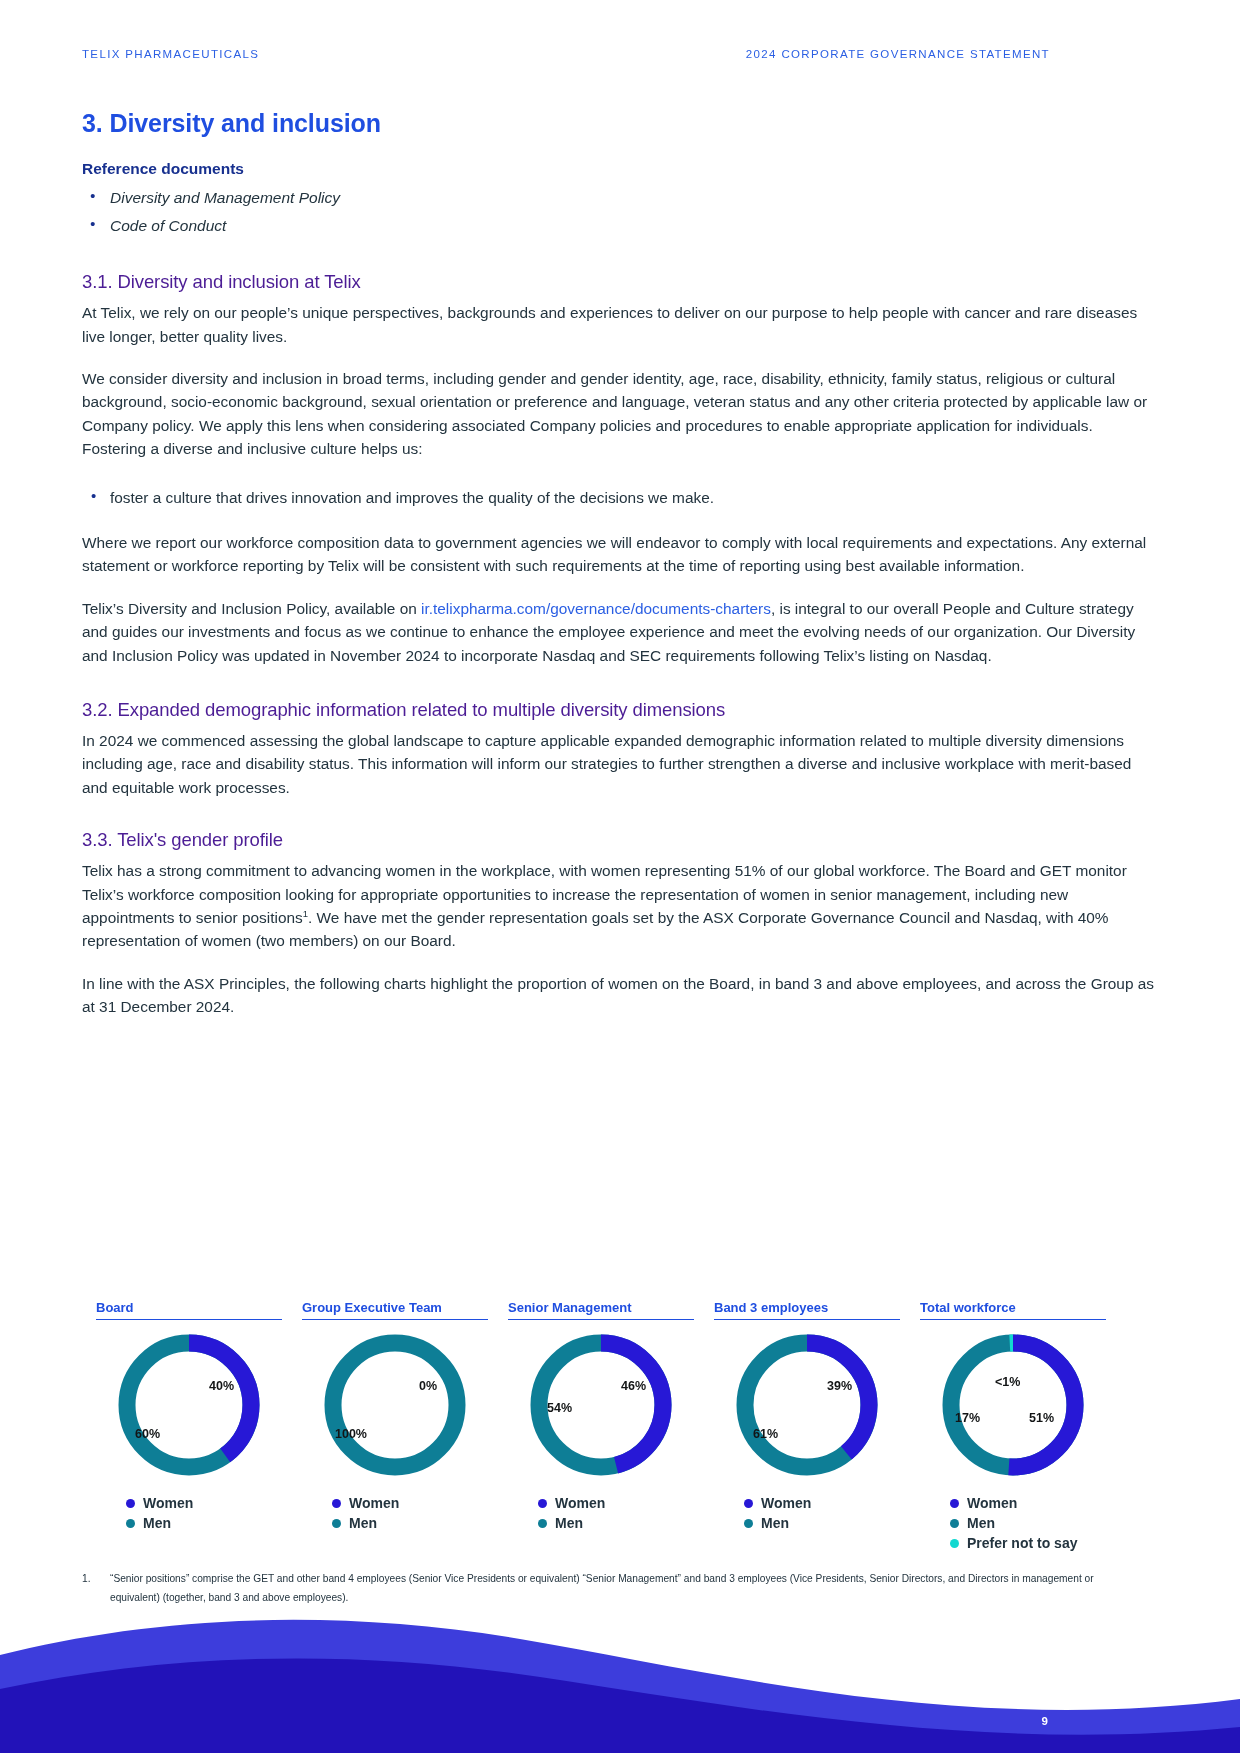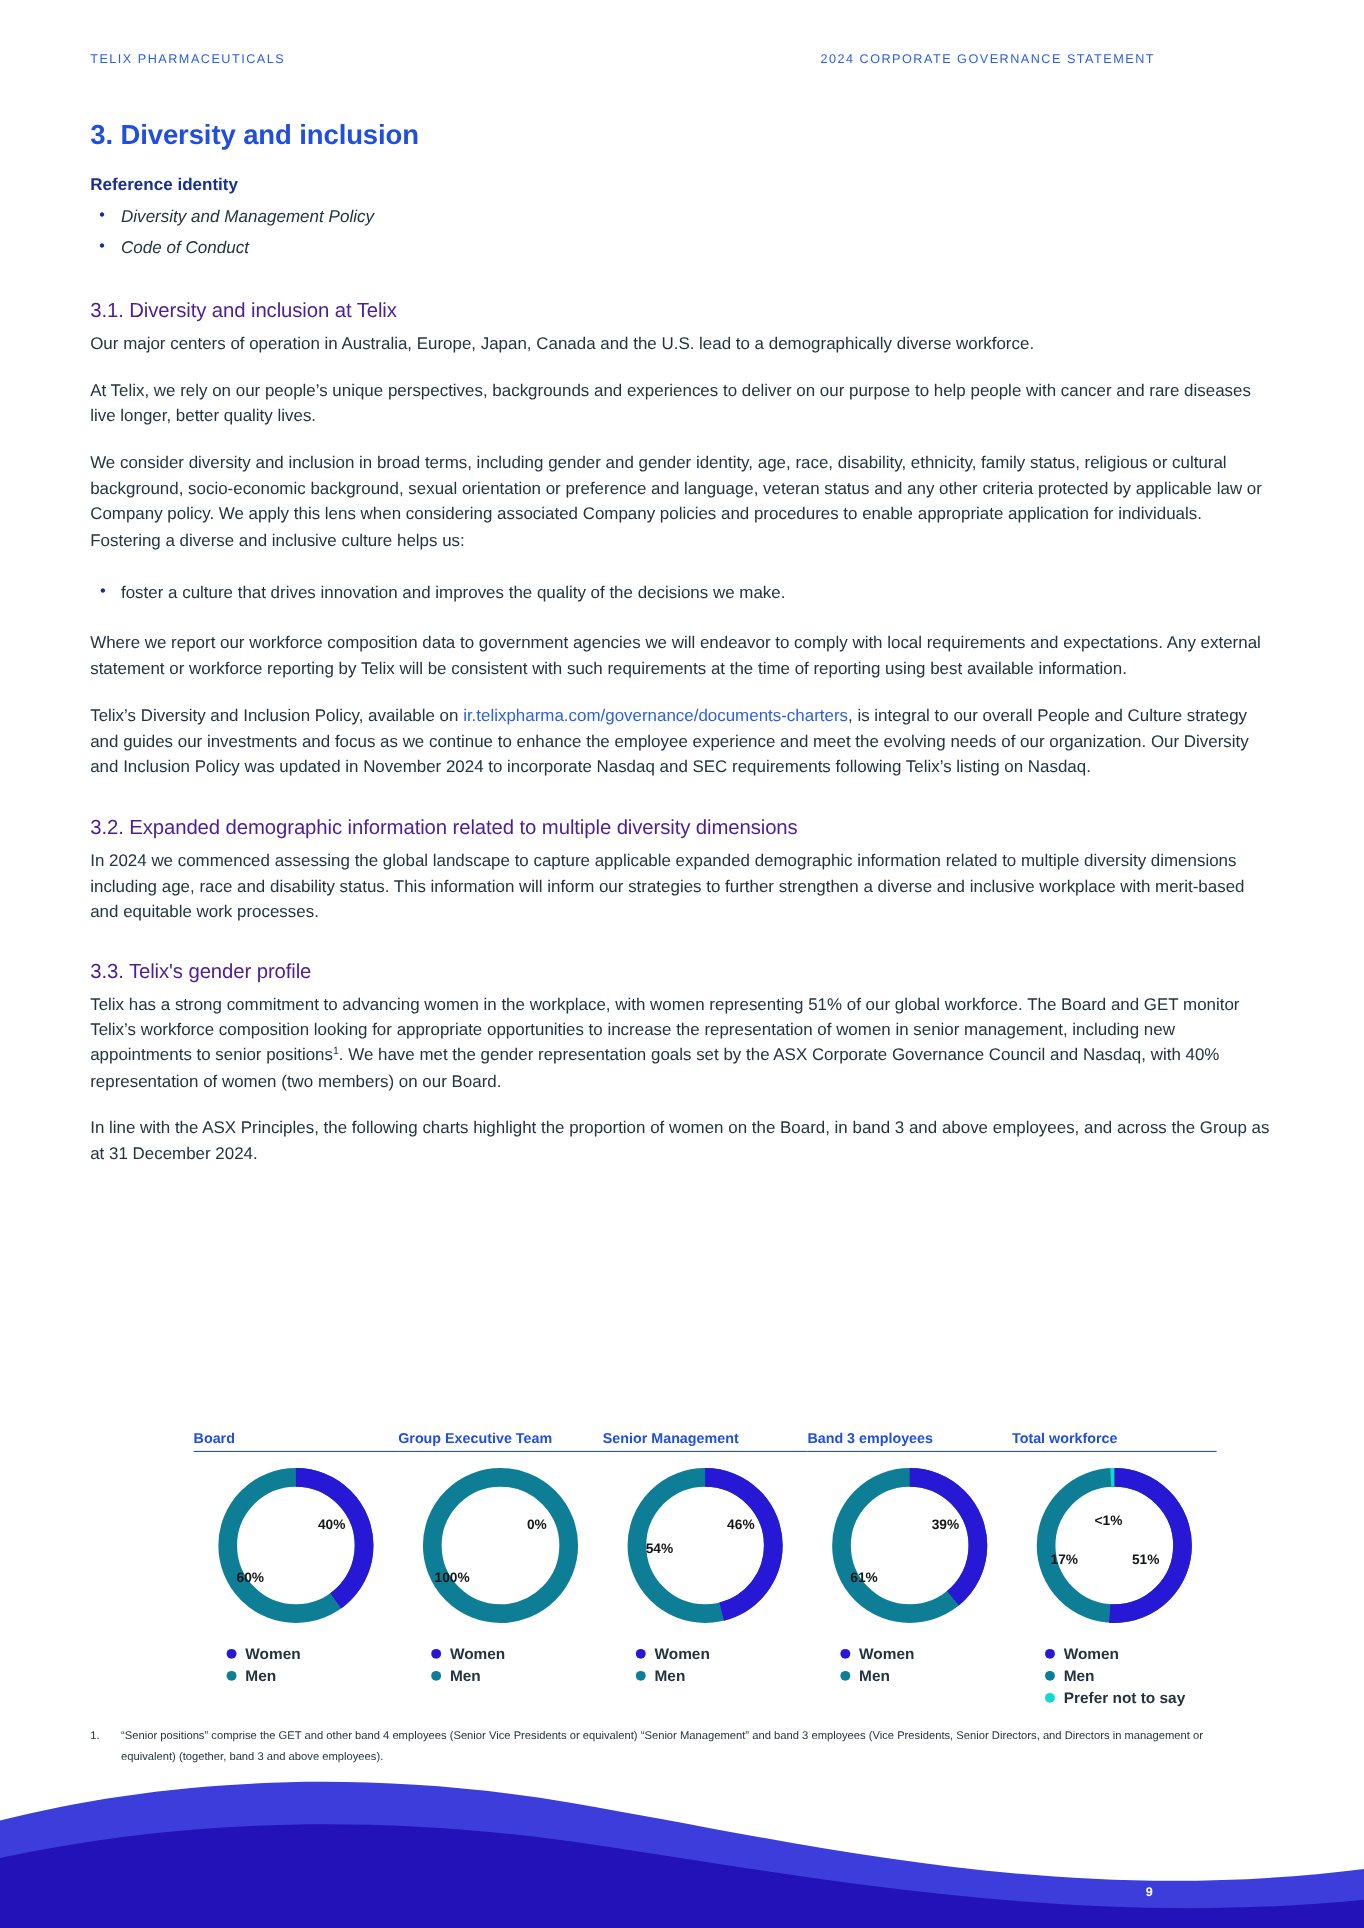--- a/index.html
+++ b/index.html
@@ -128,21 +128,21 @@
     font-size: 15px;
   }
 
   
   .charts {
     position: absolute;
     top: 1300px;
     left: 96px;
     width: 1010px;
     display: flex;
-    justify-content: flex-end;
+    justify-content: space-between;
   }
   .chart-card {
     width: 186px;
     position: relative;
   }
   .chart-title {
     font-size: 13px;
     font-weight: 700;
     color: #1f4ee0;
     border-bottom: 1.4px solid #1f4ee0;
@@ -229,28 +229,27 @@
 
   <div class="runhead">
     <span class="rh-left">TELIX PHARMACEUTICALS</span>
     <span class="rh-right">2024 CORPORATE GOVERNANCE STATEMENT</span>
   </div>
 
   <div class="content">
 
     <h1 class="sec-title">3. Diversity and inclusion</h1>
 
-    <div class="refdocs-title">Reference identity</div>
+    <div class="refdocs-title">Reference documents</div>
     <ul class="refdocs">
       <li>Diversity and Management Policy</li>
       <li>Code of Conduct</li>
     </ul>
 
     <h2 class="sub">3.1. Diversity and inclusion at Telix</h2>
-    <p class="body">Our major centers of operation in Australia, Europe, Japan, Canada and the U.S. lead to a demographically diverse workforce.</p>
     <p class="body">At Telix, we rely on our people’s unique perspectives, backgrounds and experiences to deliver on our purpose to help people with cancer and rare diseases live longer, better quality lives.</p>
     <p class="body gap-lg">We consider diversity and inclusion in broad terms, including gender and gender identity, age, race, disability, ethnicity, family status, religious or cultural background, socio-economic background, sexual orientation or preference and language, veteran status and any other criteria protected by applicable law or Company policy. We apply this lens when considering associated Company policies and procedures to enable appropriate application for individuals. Fostering a diverse and inclusive culture helps us:</p>
 
     <ul class="bullets">
       <li>foster a culture that drives innovation and improves the quality of the decisions we make.</li>
     </ul>
 
     <p class="body">Where we report our workforce composition data to government agencies we will endeavor to comply with local requirements and expectations. Any external statement or workforce reporting by Telix will be consistent with such requirements at the time of reporting using best available information.</p>
 
     <p class="body"><span>Telix’s Diversity and Inclusion Policy, available on </span><a class="inline-link" href="#">ir.telixpharma.com/governance/documents-charters</a><span>, is integral to our overall People and Culture strategy and guides our investments and focus as we continue to enhance the employee experience and meet the evolving needs of our organization. Our Diversity and Inclusion Policy was updated in November 2024 to incorporate Nasdaq and SEC requirements following Telix’s listing on Nasdaq.</span></p>

